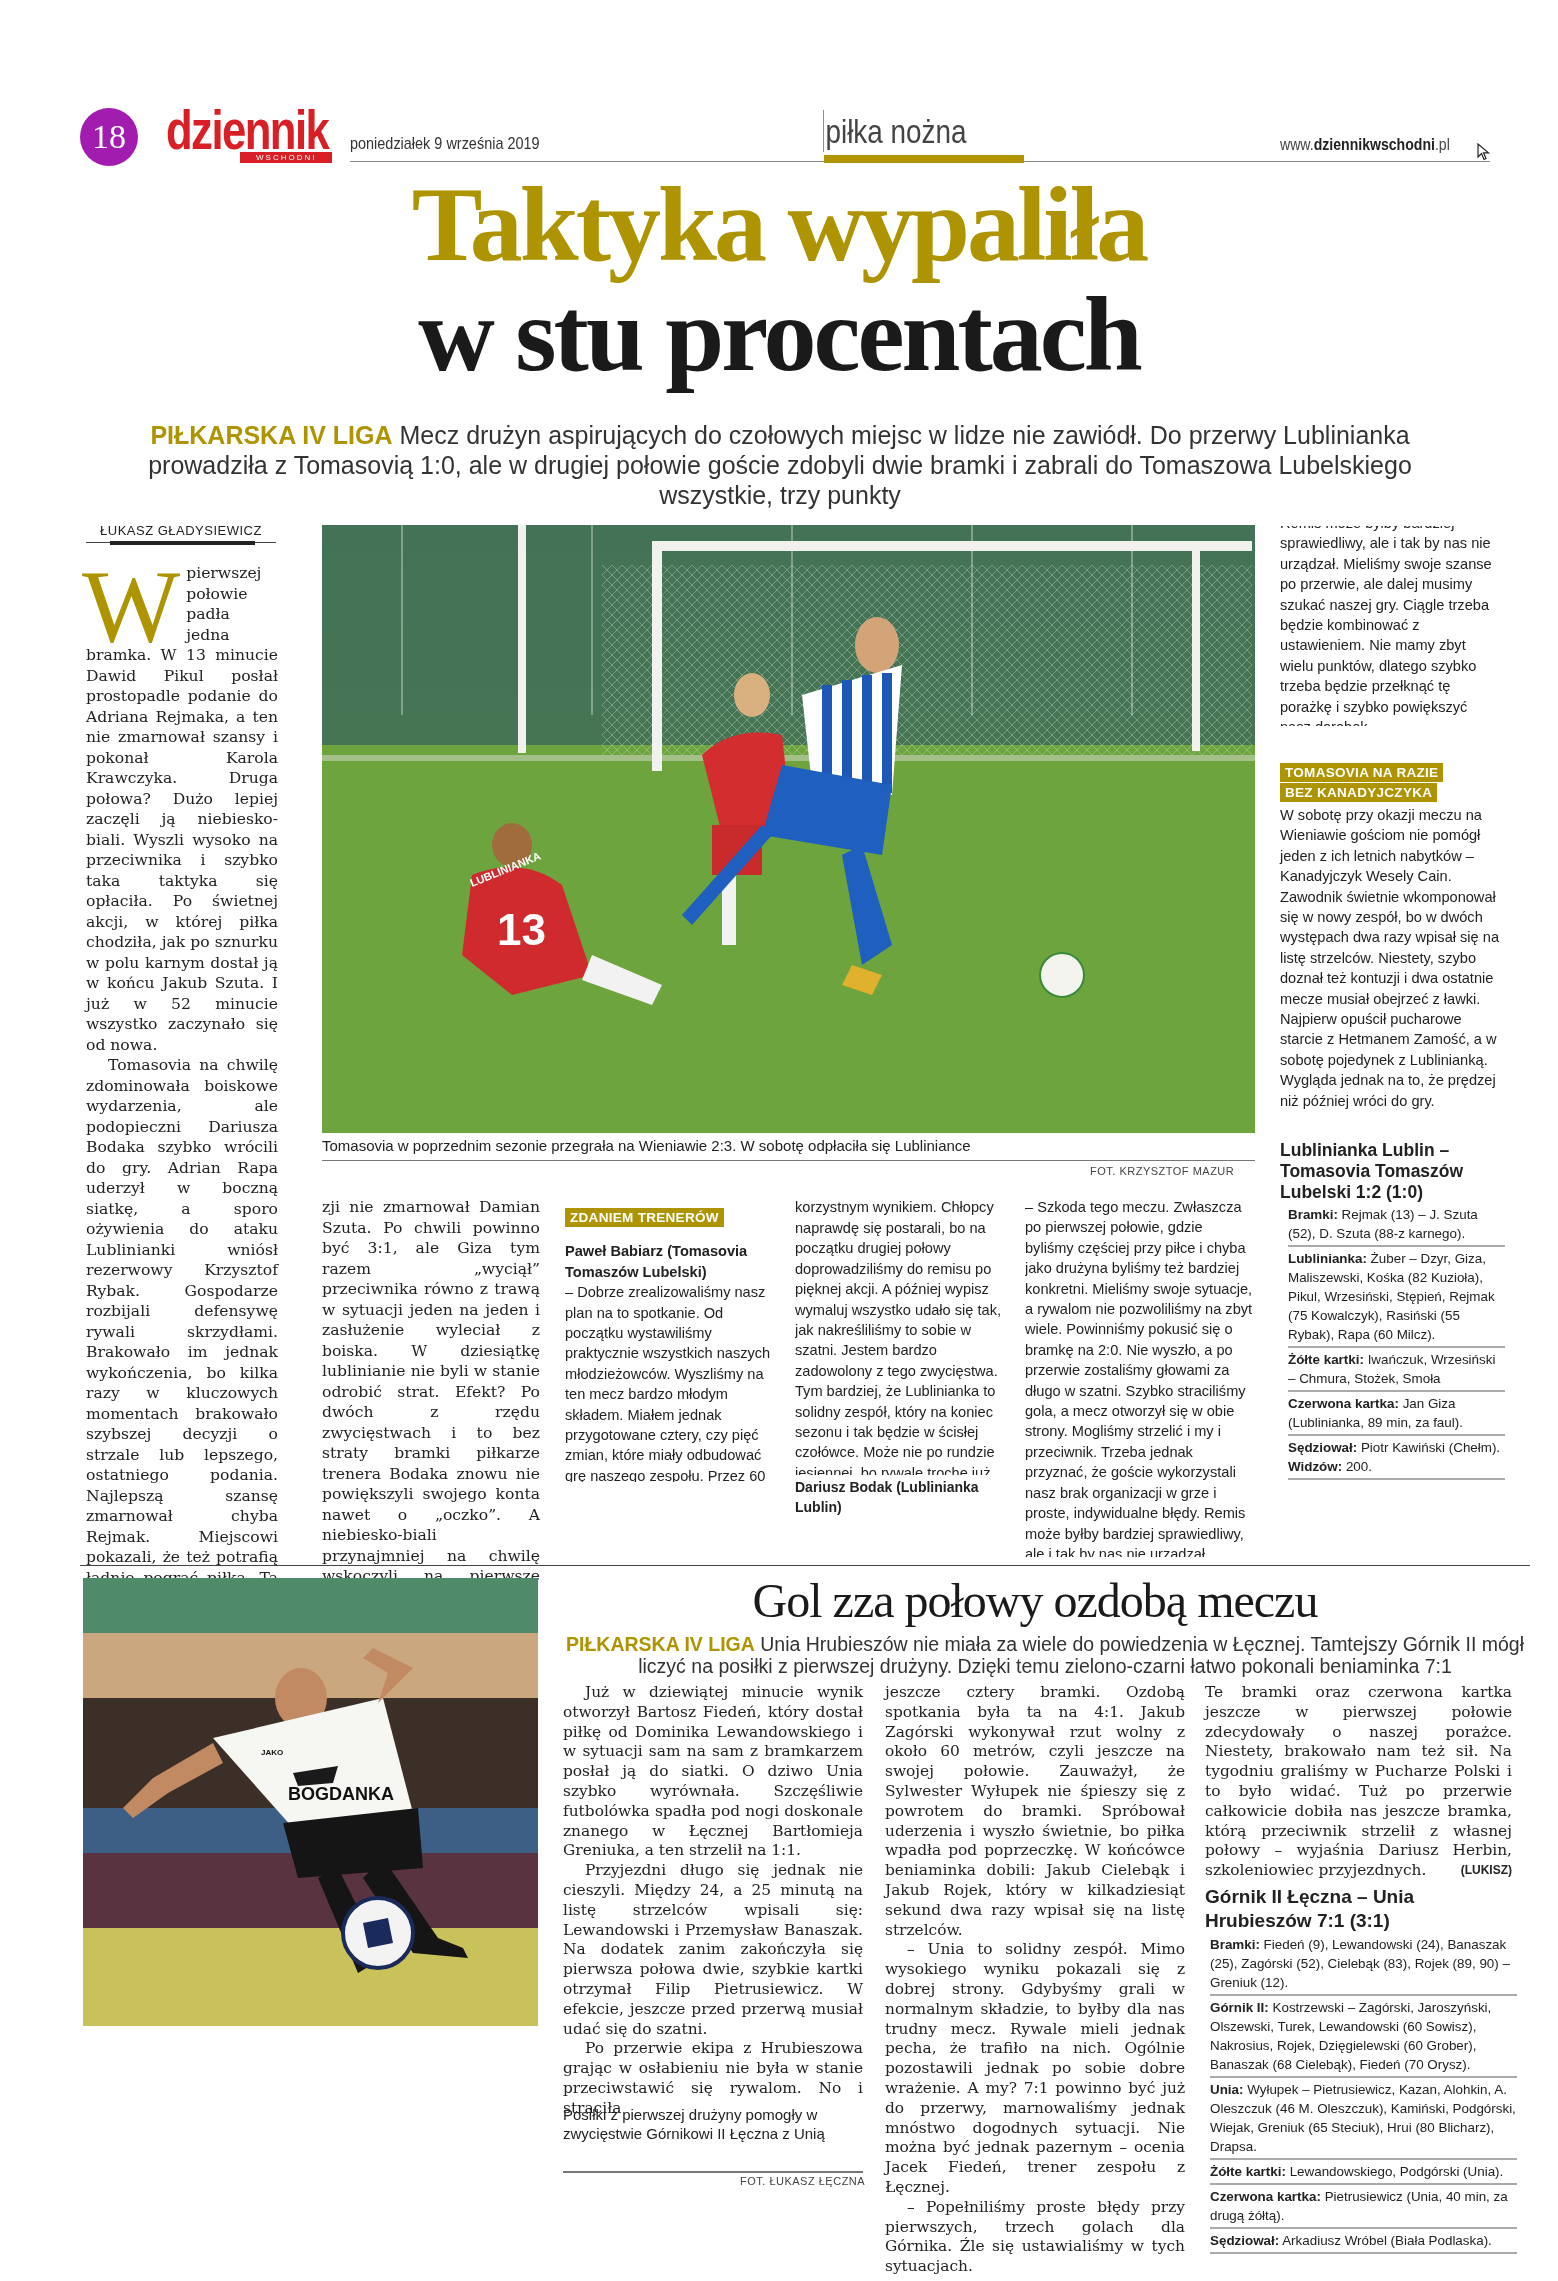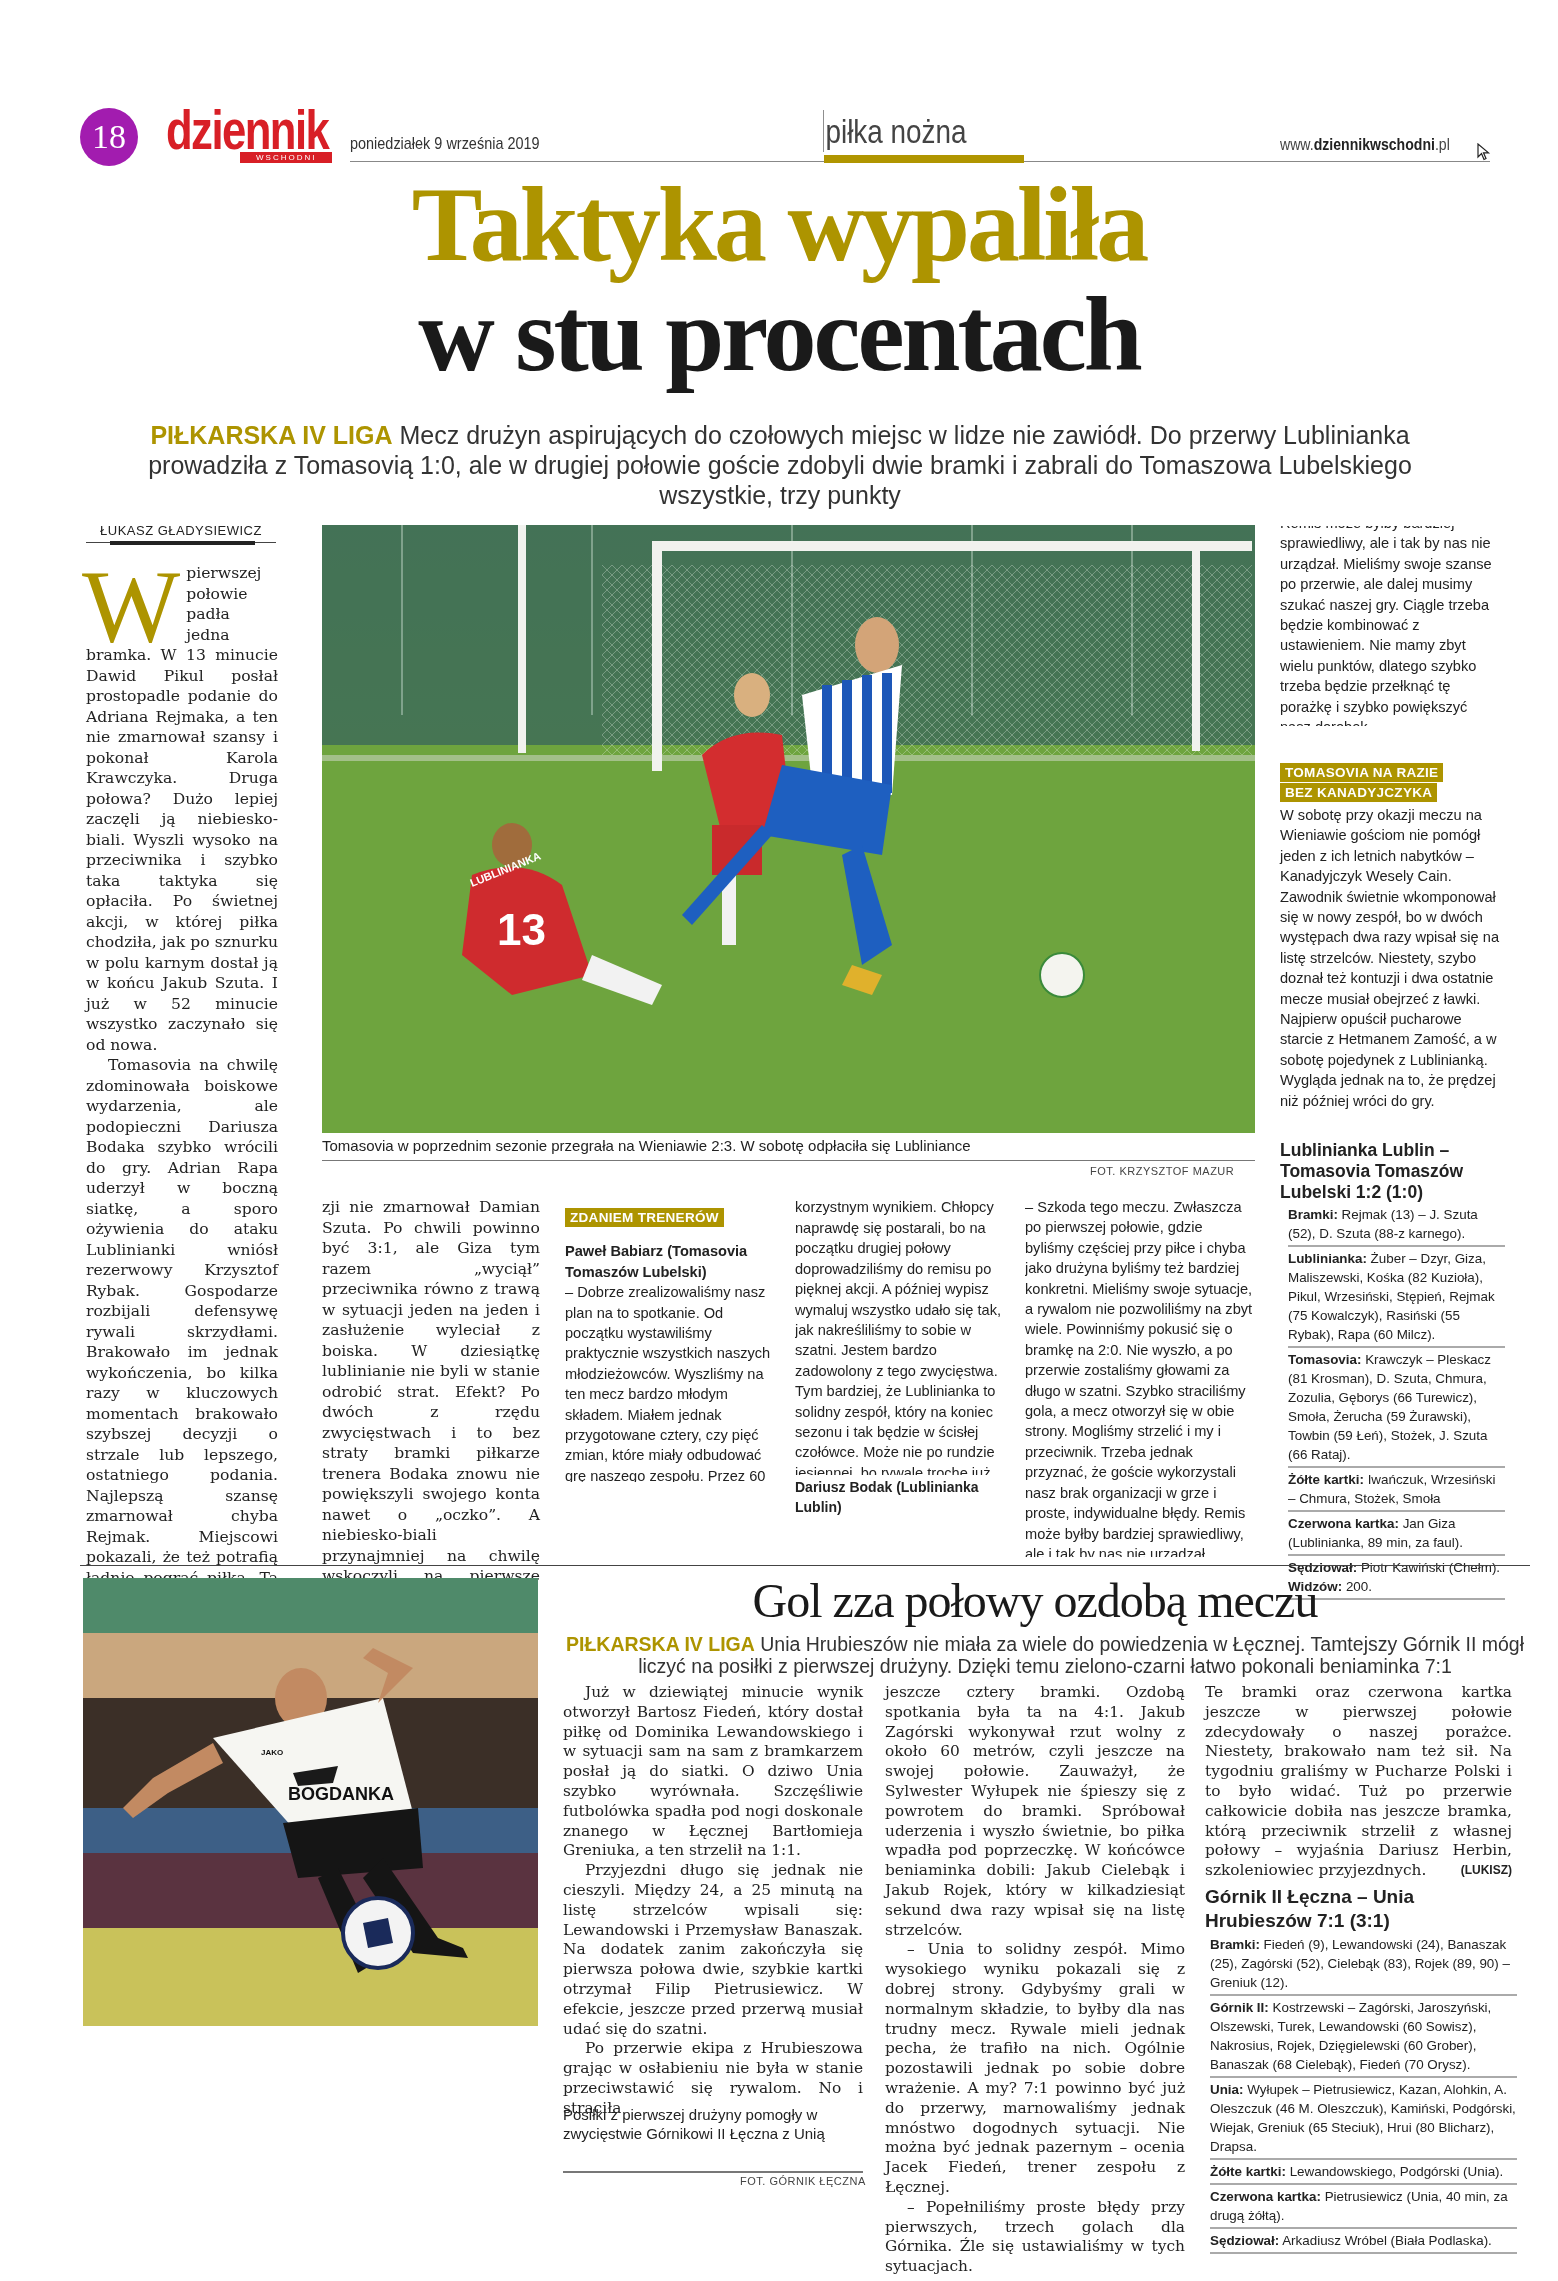--- a/index.html
+++ b/index.html
@@ -194,21 +194,20 @@
 <div class="abs" style="left:1280px; top:762px; width:220px;">
   <div class="tag">TOMASOVIA NA RAZIE</div><br>
   <div class="tag">BEZ KANADYJCZYKA</div>
   <div class="sans" style="margin-top:3px;">W sobotę przy okazji meczu na Wieniawie gościom nie pomógł jeden z ich letnich nabytków – Kanadyjczyk Wesely Cain. Zawodnik świetnie wkomponował się w nowy zespół, bo w dwóch występach dwa razy wpisał się na listę strzelców. Niestety, szybo doznał też kontuzji i dwa ostatnie mecze musiał obejrzeć z ławki. Najpierw opuścił pucharowe starcie z Hetmanem Zamość, a w sobotę pojedynek z Lublinianką. Wygląda jednak na to, że prędzej niż później wróci do gry.</div>
 </div>
 
 <div class="abs" style="left:1280px; top:1140px; width:225px;">
   <div class="stat-title">Lublinianka Lublin – Tomasovia Tomaszów Lubelski 1:2 (1:0)</div>
   <div class="stat-row"><b>Bramki:</b> <span>Rejmak (13) – J. Szuta (52), D. Szuta (88-z karnego).</span></div>
   <div class="stat-row"><b>Lublinianka:</b> <span>Żuber – Dzyr, Giza, Maliszewski, Kośka (82 Kuzioła), Pikul, Wrzesiński, Stępień, Rejmak (75 Kowalczyk), Rasiński (55 Rybak), Rapa (60 Milcz).</span></div>
-  <div class="stat-row"><b>Tomasovia:</b> <span>Krawczyk – Pleskacz (81 Krosman), D. Szuta, Chmura, Zozulia, Gęborys (66 Turewicz), Smoła, Żerucha (59 Żurawski), Towbin (59 Łeń), Stożek, J. Szuta (66 Rataj).</span></div>
   <div class="stat-row"><b>Żółte kartki:</b> <span>Iwańczuk, Wrzesiński – Chmura, Stożek, Smoła</span></div>
   <div class="stat-row"><b>Czerwona kartka:</b> <span>Jan Giza (Lublinianka, 89 min, za faul).</span></div>
   <div class="stat-row"><b>Sędziował:</b> <span>Piotr Kawiński (Chełm).</span> <b>Widzów:</b> <span>200.</span></div>
 </div>
 
 <div class="abs divider-h"></div>
 
 <div class="abs photo2">
   <svg width="455" height="448" viewBox="0 0 455 448">
     <rect width="455" height="448" fill="#8b6a4e"></rect>
@@ -239,21 +238,21 @@
   <span>Unia Hrubieszów nie miała za wiele do powiedzenia w Łęcznej. Tamtejszy Górnik II mógł liczyć na posiłki z pierwszej drużyny. Dzięki temu zielono-czarni łatwo pokonali beniaminka 7:1</span>
 </div>
 
 <div class="abs col col2" style="left:563px; top:1683px; width:300px;">
   <p>Już w dziewiątej minucie wynik otworzył Bartosz Fiedeń, który dostał piłkę od Dominika Lewandowskiego i w sytuacji sam na sam z bramkarzem posłał ją do siatki. O dziwo Unia szybko wyrównała. Szczęśliwie futbolówka spadła pod nogi doskonale znanego w Łęcznej Bartłomieja Greniuka, a ten strzelił na 1:1.</p>
   <p>Przyjezdni długo się jednak nie cieszyli. Między 24, a 25 minutą na listę strzelców wpisali się: Lewandowski i Przemysław Banaszak. Na dodatek zanim zakończyła się pierwsza połowa dwie, szybkie kartki otrzymał Filip Pietrusiewicz. W efekcie, jeszcze przed przerwą musiał udać się do szatni.</p>
   <p>Po przerwie ekipa z Hrubieszowa grając w osłabieniu nie była w stanie przeciwstawić się rywalom. No i straciła</p>
 </div>
 <div class="abs caption2">Posiłki z pierwszej drużyny pomogły w zwycięstwie Górnikowi II Łęczna z Unią</div>
 <div class="abs caption2-rule"></div>
-<div class="abs photo-credit2">FOT. GÓRNIK ŁĘCZNA</div>
+<div class="abs photo-credit2">FOT. ŁUKASZ ŁĘCZNA</div>
 
 <div class="abs col col2" style="left:885px; top:1683px; width:300px;">
   <p class="noindent">jeszcze cztery bramki. Ozdobą spotkania była ta na 4:1. Jakub Zagórski wykonywał rzut wolny z około 60 metrów, czyli jeszcze na swojej połowie. Zauważył, że Sylwester Wyłupek nie śpieszy się z powrotem do bramki. Spróbował uderzenia i wyszło świetnie, bo piłka wpadła pod poprzeczkę. W końcówce beniaminka dobili: Jakub Cielebąk i Jakub Rojek, który w kilkadziesiąt sekund dwa razy wpisał się na listę strzelców.</p>
   <p>– Unia to solidny zespół. Mimo wysokiego wyniku pokazali się z dobrej strony. Gdybyśmy grali w normalnym składzie, to byłby dla nas trudny mecz. Rywale mieli jednak pecha, że trafiło na nich. Ogólnie pozostawili jednak po sobie dobre wrażenie. A my? 7:1 powinno być już do przerwy, marnowaliśmy jednak mnóstwo dogodnych sytuacji. Nie można być jednak pazernym – ocenia Jacek Fiedeń, trener zespołu z Łęcznej.</p>
   <p>– Popełniliśmy proste błędy przy pierwszych, trzech golach dla Górnika. Źle się ustawialiśmy w tych sytuacjach.</p>
 </div>
 
 <div class="abs col col2" style="left:1205px; top:1683px; width:307px;">
   <p class="noindent"><span>Te bramki oraz czerwona kartka jeszcze w pierwszej połowie zdecydowały o naszej porażce. Niestety, brakowało nam też sił. Na tygodniu graliśmy w Pucharze Polski i to było widać. Tuż po przerwie całkowicie dobiła nas jeszcze bramka, którą przeciwnik strzelił z własnej połowy – wyjaśnia Dariusz Herbin, szkoleniowiec przyjezdnych.</span> <span class="signoff">(LUKISZ)</span></p>
 </div>

